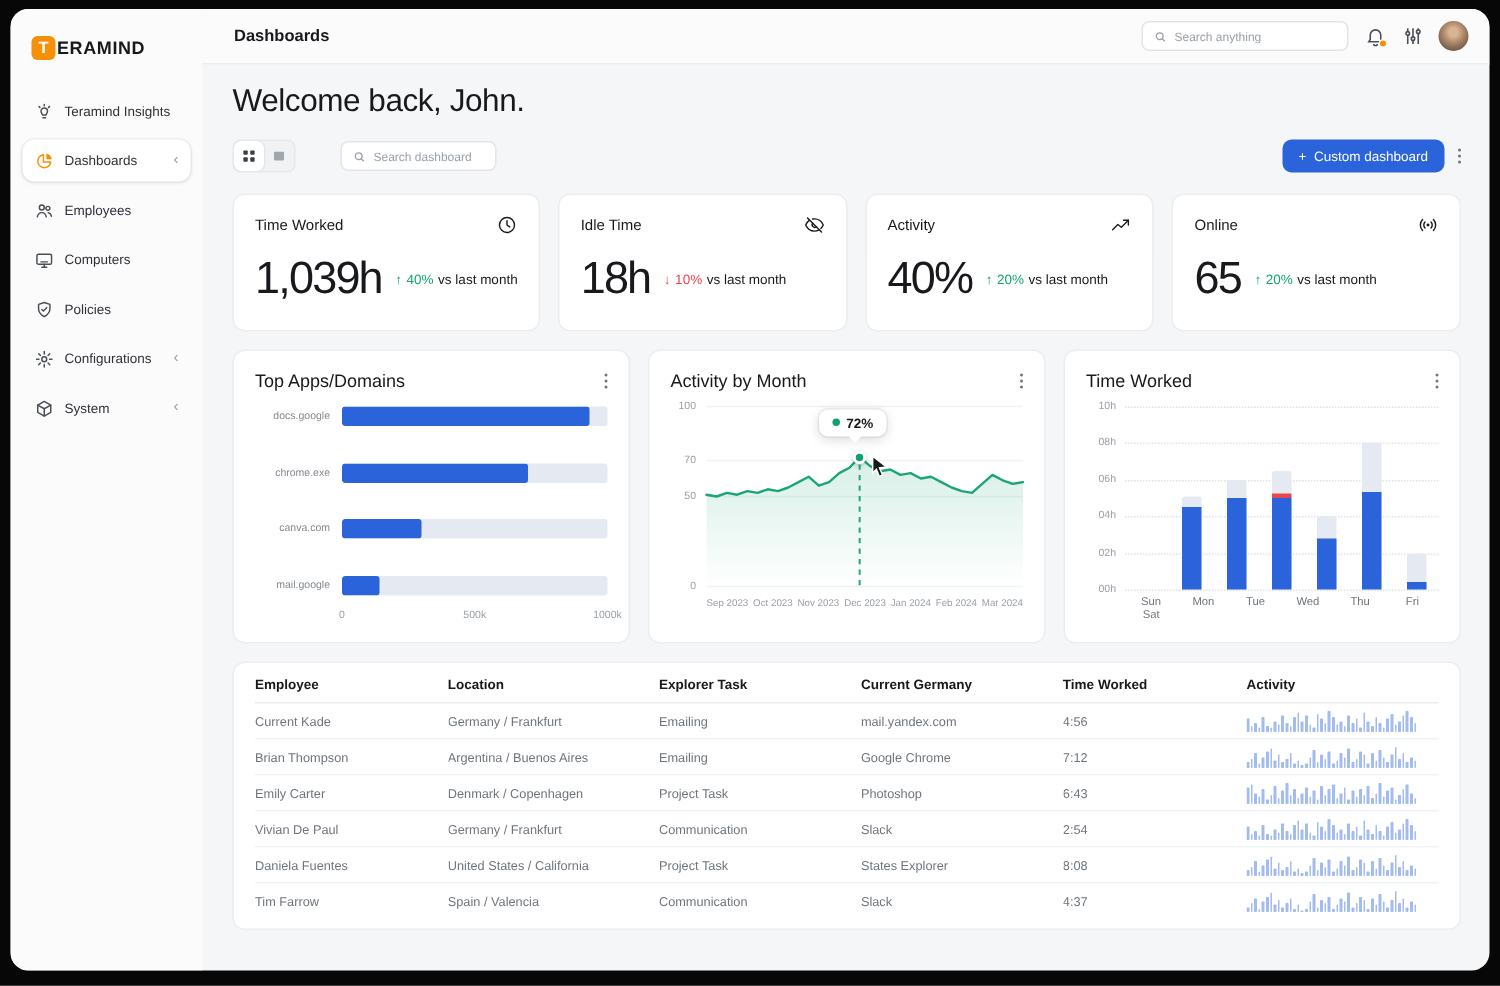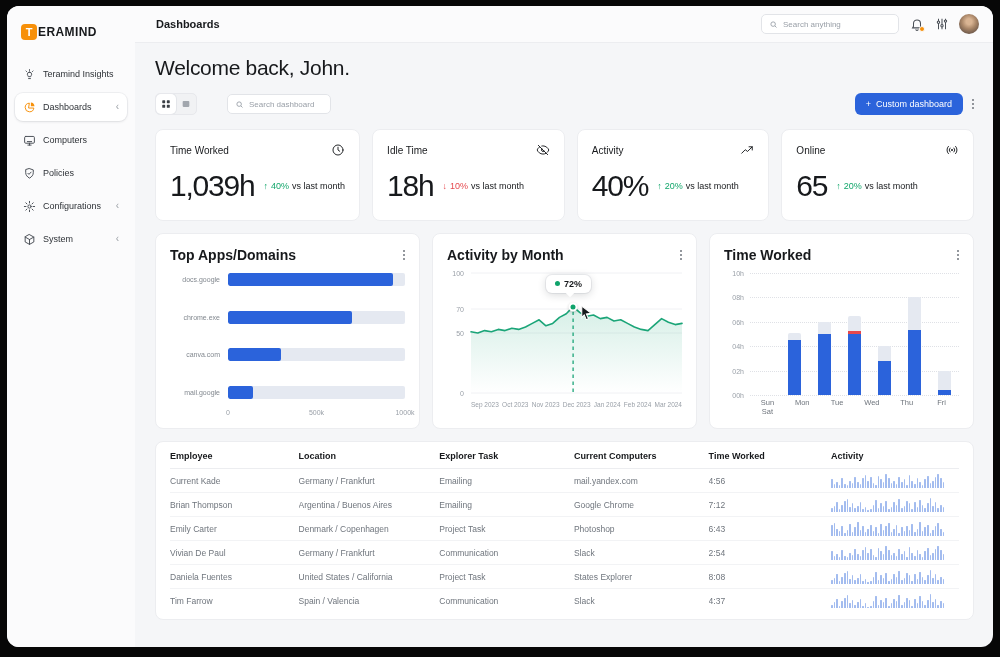--- a/index.html
+++ b/index.html
@@ -60,21 +60,21 @@
   .kpi-value { font-size:30px; letter-spacing:-1.2px; color:#17191C; font-weight:400; }
   .delta { font-size:9px; color:#17191C; display:flex; align-items:baseline; gap:3px; white-space:nowrap; }
   .delta .arrow,.delta .pct { font-weight:500; }
   .delta.up .arrow,.delta.up .pct { color:#12A66B; }
   .delta.down .arrow,.delta.down .pct { color:#E5484D; }
 
   
   .charts-row { display:grid; grid-template-columns:repeat(3,1fr); gap:12px; margin-bottom:12px; }
   .chart-card { height:196px; padding:13px 14px; position:relative; }
   .chart-head { display:flex; align-items:center; justify-content:space-between; margin-bottom:10px; }
-  .chart-title { font-size:14px; font-weight:700; color:#17191C; }
+  .chart-title { font-size:12px; font-weight:400; color:#17191C; }
 
   
   .ta-rows { display:flex; flex-direction:column; justify-content:space-between; height:126px; }
   .ta-row { display:flex; align-items:center; gap:8px; }
   .ta-label { width:50px; text-align:right; font-size:7px; color:#82888F; flex-shrink:0; }
   .ta-track { flex:1; height:13px; background:#E5E9F1; border-radius:2px; position:relative; overflow:hidden; }
   .ta-fill { position:absolute; left:0; top:0; bottom:0; background:#2B63DB; border-radius:2px; }
   .ta-axis { position:relative; height:12px; margin-left:58px; margin-top:8px; }
   .ta-axis span { position:absolute; top:2px; transform:translateX(-50%); font-size:7px; color:#9AA0A8; }
 
@@ -133,20 +133,31 @@
         </div>
         <div class="nav-item active">
           <span class="nicon">
             <svg viewBox="0 0 24 24" fill="none" stroke="currentColor" stroke-width="1.8" stroke-linecap="round" stroke-linejoin="round">
               <path d="M11 4a8 8 0 1 0 9 9h-9Z"></path>
               <path d="M14.5 2.8a7.6 7.6 0 0 1 6.7 6.7h-6.7Z" fill="currentColor" stroke="none"></path>
             </svg>
           </span>
           <span class="nav-label">Dashboards</span>
           <span class="nav-chevron">‹</span>
+        </div>
+        <div class="nav-item">
+          <span class="nicon">
+            <svg viewBox="0 0 24 24" fill="none" stroke="currentColor" stroke-width="1.8" stroke-linecap="round" stroke-linejoin="round">
+              <circle cx="9" cy="8" r="3"></circle>
+              <path d="M3.5 19.5c.7-3.2 2.9-5.2 5.5-5.2s4.8 2 5.5 5.2"></path>
+              <circle cx="16.5" cy="9" r="2.4"></circle>
+              <path d="M16.8 14.3c2.1.4 3.5 2 4 4.4"></path>
+            </svg>
+          </span>
+          <span class="nav-label">Employees</span>
         </div>
         <div class="nav-item">
           <span class="nicon">
             <svg viewBox="0 0 24 24" fill="none" stroke="currentColor" stroke-width="1.8" stroke-linecap="round" stroke-linejoin="round">
               <rect x="3" y="4.5" width="18" height="12.5" rx="2"></rect>
               <path d="M9 20.5h6M12 17v3.5M8 14h8"></path>
             </svg>
           </span>
           <span class="nav-label">Computers</span>
         </div>
@@ -493,21 +504,21 @@
               <span>Sat</span>
             </div>
         </div>
       </div>
 
       <div class="card table-card">
         <div class="t-grid t-head" id="t-head">
             <span>Employee</span>
             <span>Location</span>
             <span>Explorer Task</span>
-            <span>Current Computers</span>
+            <span>Current Germany</span>
             <span>Time Worked</span>
             <span>Activity</span>
           </div>
         <div id="t-body">
             <div class="t-grid t-row">
               <span>Current Kade</span>
               <span>Germany / Frankfurt</span>
               <span>Emailing</span>
               <span>mail.yandex.com</span>
               <span>4:56</span>

